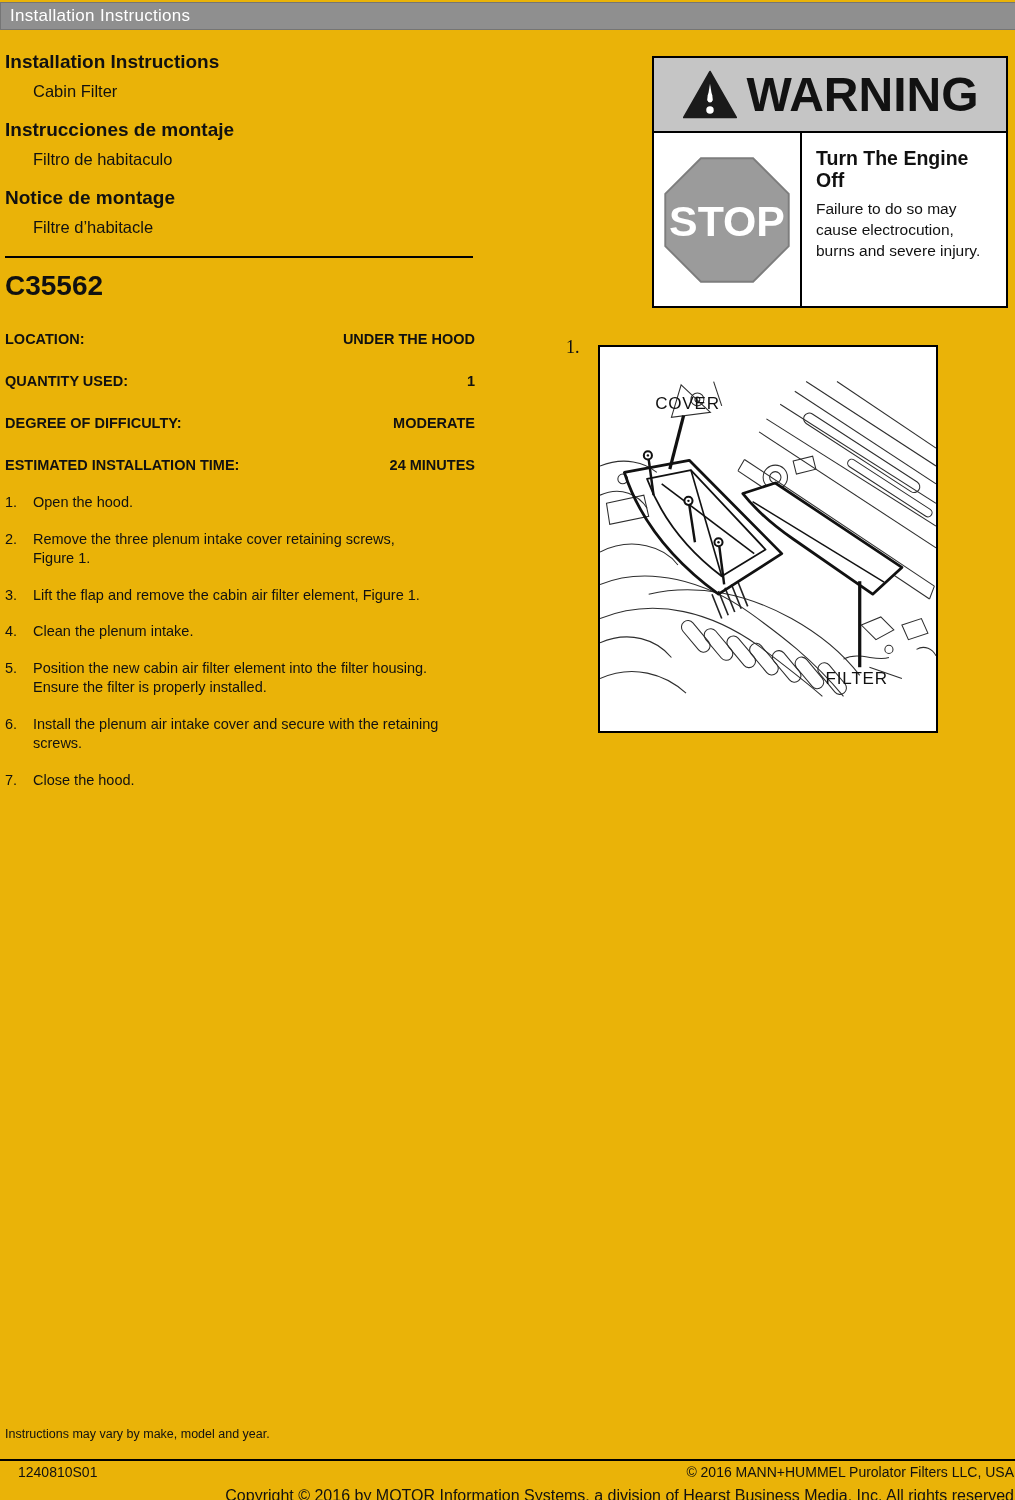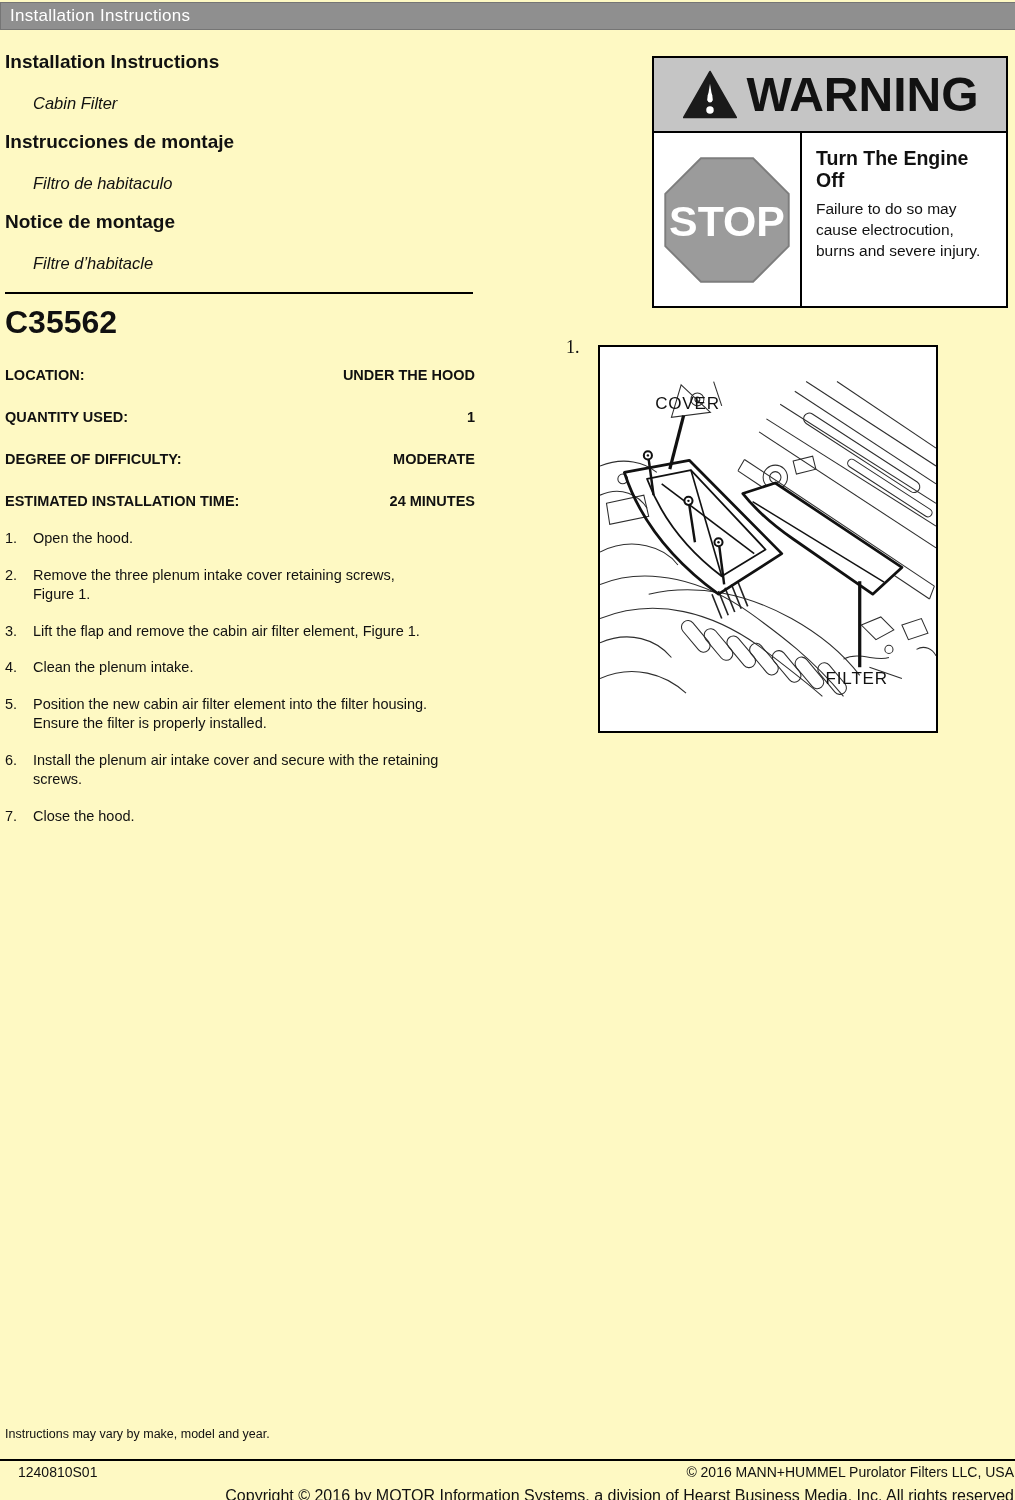--- a/index.html
+++ b/index.html
@@ -1,34 +1,34 @@
 <!DOCTYPE html>
 <html><head>
 <meta charset="utf-8">
 <style>
   html,body{margin:0;padding:0;background:#fff;}
   #page{
-    position:relative;width:1015px;height:1500px;background:#fef9c3;
+    position:relative;width:1015px;height:1500px;background:#eab308;
     font-family:"Liberation Sans","DejaVu Sans",sans-serif;color:#111;
     overflow:hidden;
   }
   
   .top-bar{
     position:absolute;top:2px;left:0;width:1011px;height:26px;
     background:#8f8f8f;border:1px solid #757575;
     color:#fff;font-size:17px;line-height:26px;padding-left:9px;
     letter-spacing:.3px;
   }
   
   .left-col{position:absolute;left:5px;top:50px;width:470px;}
   .lang-block{margin-bottom:17px;}
   .lang-title{font-size:19px;font-weight:bold;line-height:23px;}
-  .lang-sub{font-size:16.5px;line-height:20px;padding-left:28px;margin-top:20px;font-style:italic;}
+  .lang-sub{font-size:16.5px;line-height:20px;padding-left:28px;margin-top:8px;}
   .rule{border:0;border-top:2px solid #000;margin:19px 0 0 0;width:468px;}
-  .part-number{font-size:32px;font-weight:bold;letter-spacing:0;margin-top:8px;line-height:40px;}
+  .part-number{font-size:28px;font-weight:bold;letter-spacing:0;margin-top:8px;line-height:40px;}
   .specs{margin-top:15px;}
   .spec-row{display:flex;justify-content:space-between;font-size:14.5px;font-weight:bold;margin-top:24px;line-height:18px;}
   .steps{margin-top:19px;}
   .step{display:flex;margin-bottom:17px;font-size:14.5px;line-height:19.5px;}
   .step-num{width:28px;flex:0 0 28px;}
   .step-text{flex:1;white-space:pre-line;}
   
   .warning-box{
     position:absolute;left:652px;top:56px;width:356px;height:252px;
     border:2px solid #000;box-sizing:border-box;background:#fff;

